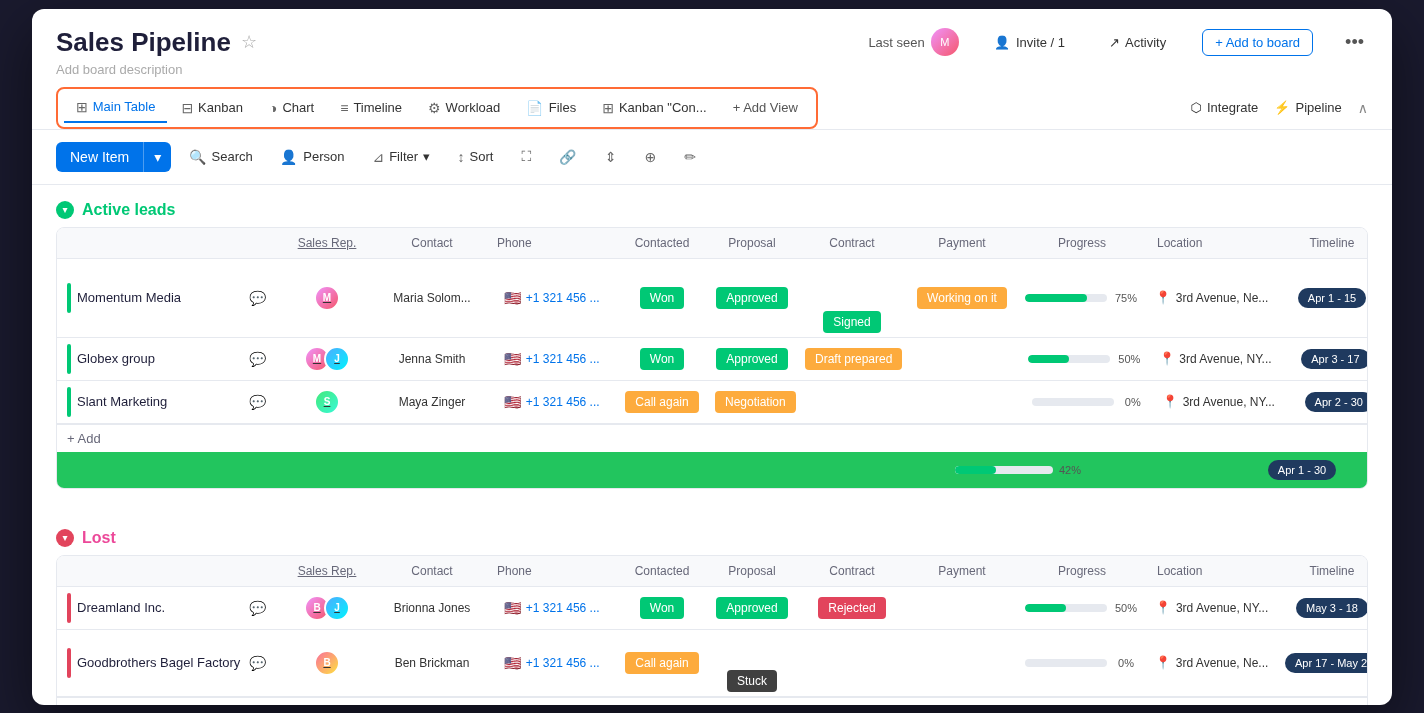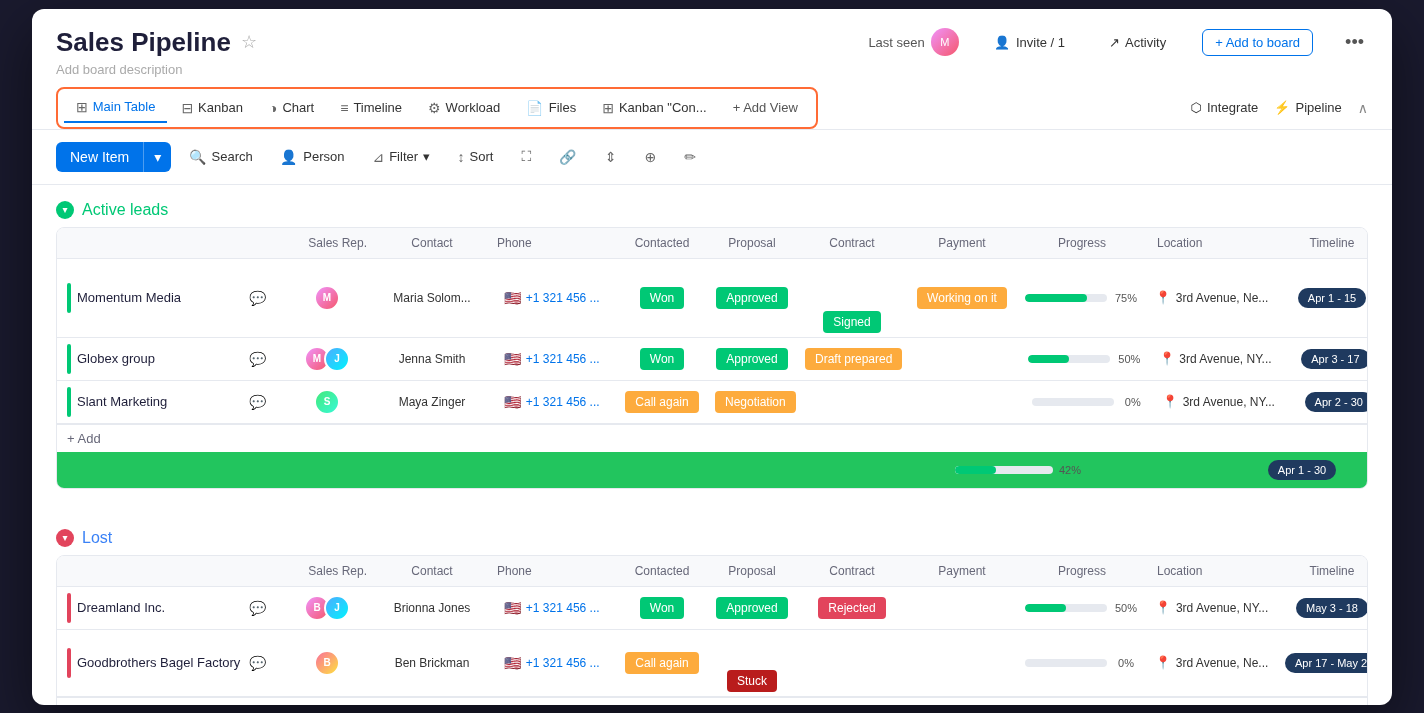--- a/index.html
+++ b/index.html
@@ -229,24 +229,24 @@
       border-radius: 50%;
       display: flex;
       align-items: center;
       justify-content: center;
       font-size: 10px;
     }
     .group-dot.green { background: #00c875; color: white; }
     .group-dot.red { background: #e2445c; color: white; }
     .group-title {
       font-size: 16px;
-      font-weight: 400;
+      font-weight: 700;
     }
     .group-title.green { color: #00c875; }
-    .group-title.red { color: #3b82f6; }
+    .group-title.red { color: #ec4899; }
 
     
     .table-container {
       border-radius: 8px;
       overflow: hidden;
       border: 1px solid #e6e9ef;
     }
     .col-headers {
       display: flex;
       align-items: center;
@@ -255,21 +255,21 @@
       padding: 0;
     }
     .col-header {
       font-size: 12px;
       color: #676879;
       font-weight: 500;
       padding: 8px 10px;
       white-space: nowrap;
     }
     .col-name { flex: 0 0 220px; }
-    .col-salesrep { flex: 0 0 100px; text-align: right; }
+    .col-salesrep { flex: 0 0 100px; text-align: center; text-decoration: underline; }
     .col-contact { flex: 0 0 110px; text-align: center; }
     .col-phone { flex: 0 0 130px; }
     .col-contacted { flex: 0 0 90px; text-align: center; }
     .col-proposal { flex: 0 0 90px; text-align: center; }
     .col-contract { flex: 0 0 110px; text-align: center; }
     .col-payment { flex: 0 0 110px; text-align: center; }
     .col-progress { flex: 0 0 130px; text-align: center; }
     .col-location { flex: 0 0 130px; }
     .col-timeline { flex: 0 0 110px; text-align: center; }
 
@@ -348,21 +348,21 @@
       white-space: nowrap;
     }
     .badge-won { background: #00c875; }
     .badge-callagain { background: #fdab3d; }
     .badge-approved { background: #00c875; }
     .badge-negotiation { background: #fdab3d; }
     .badge-signed { background: #00c875; margin-top: 48px; }
     .badge-draft { background: #fdab3d; }
     .badge-workon { background: #fdab3d; }
     .badge-rejected { background: #e2445c; }
-    .badge-stuck { background: #b91c1c; margin-top: 36px; }
+    .badge-stuck { background: #404040; margin-top: 36px; }
 
     .phone-cell {
       display: flex;
       align-items: center;
       gap: 4px;
       font-size: 12px;
       color: #0073ea;
     }
     .flag { font-size: 14px; }
 

